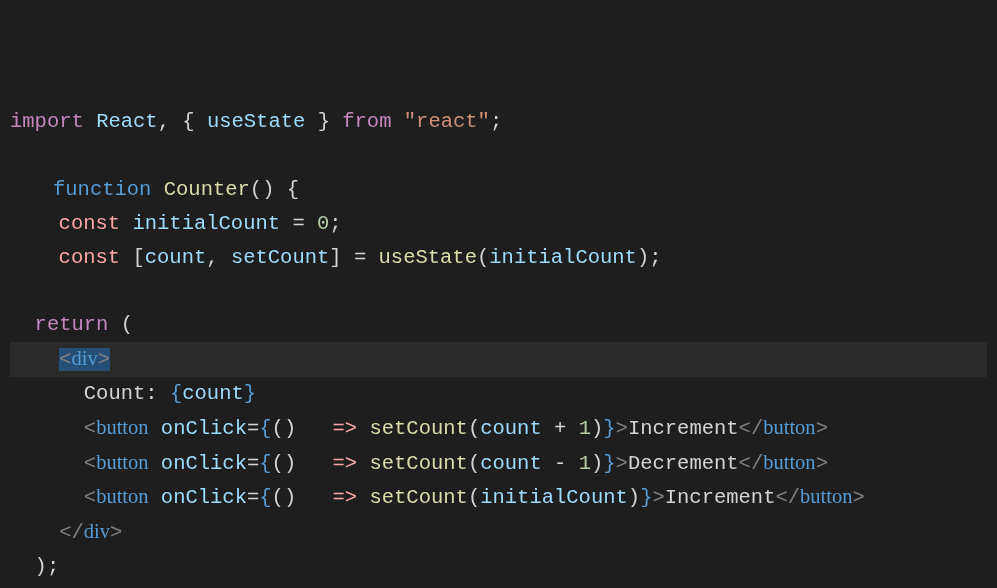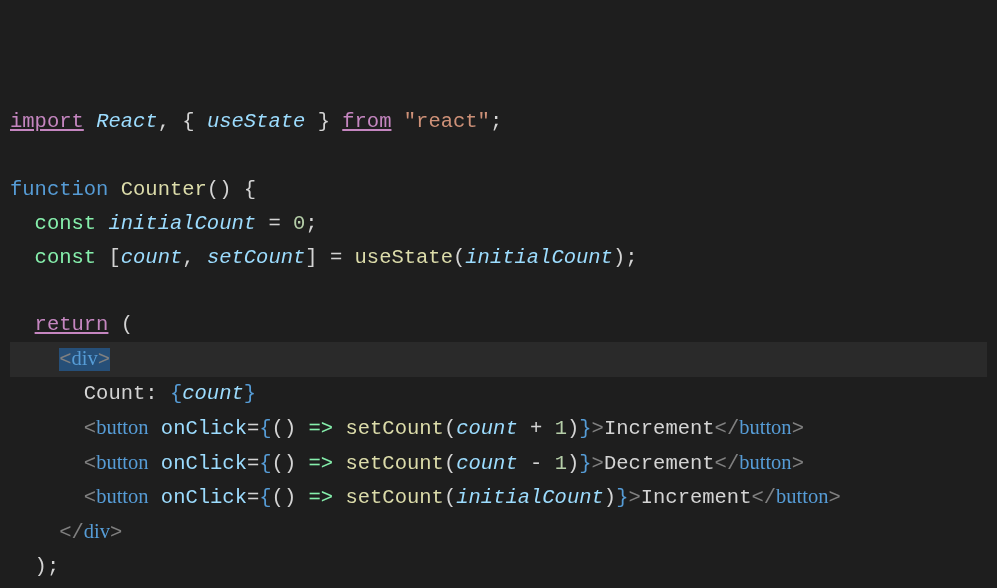--- a/index.html
+++ b/index.html
@@ -10,27 +10,27 @@
     line-height:1.65;
     white-space:pre;
     padding:4px 10px 10px;
     color:#d4d4d4;
     width:997px;
     height:588px;
     overflow:hidden;
   }
   .line { display:block; }
   .current-line { background:#2a2a2a; }
-  .kw   { color:#c586c0;text-decoration:underline; }
-  .var  { color:#9cdcfe;font-style:italic; }
+  .kw   { color:#c586c0; }
+  .var  { color:#9cdcfe; }
   .fn   { color:#dcdcaa;text-align:right; }
   .str  { color:#ce9178; }
   .num  { color:#b5cea8; }
-  .typekw { color:#569cd6; }
-  .const-kw { color:#86efac; }
+  .typekw { color:#569cd6;margin-left:43px; }
+  .const-kw { color:#fca5a5;margin-left:24px; }
   .brace{ color:#d4d4d4; }
   .blue-brace { color:#569cd6; }
   .paren{ color:#d4d4d4; }
   .punct{ color:#d4d4d4; }
   .op   { color:#d4d4d4; }
   .tag  { color:#808080; }
   .tagname { color:#569cd6;font-family:Liberation Serif, serif; }
   .attr { color:#9cdcfe; }
   .jsxtext { color:#d4d4d4; }
   .sel  { background:#264f78; }

